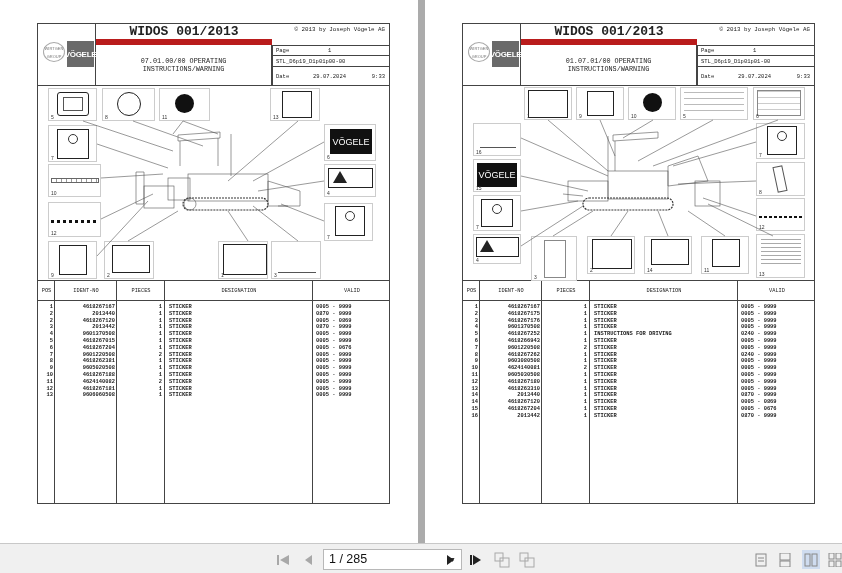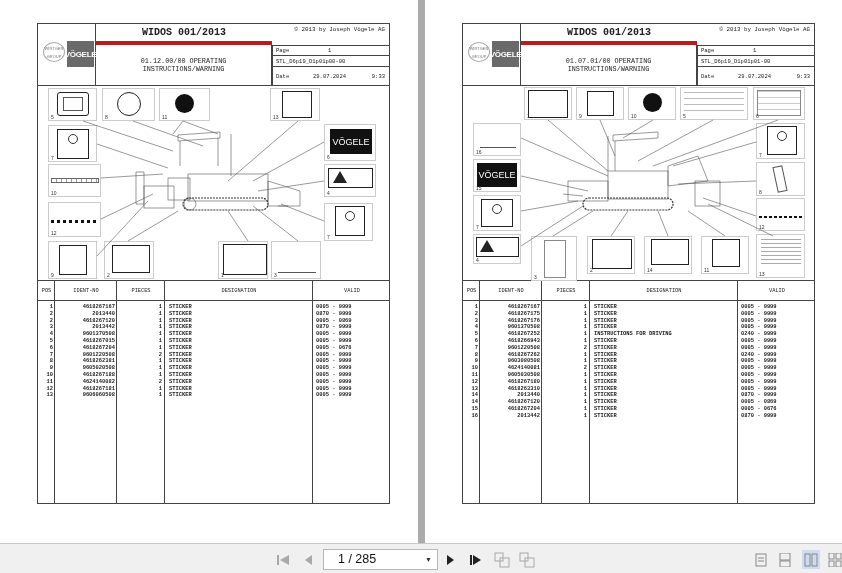--- a/index.html
+++ b/index.html
@@ -9,21 +9,21 @@
   .page.left { left: 0; width: 418px; }
   .page.right { left: 425px; width: 417px; }
   .sheet { position: absolute; border: 1px solid #444; background: #fff; }
   .mono { font-family: "Liberation Mono", "DejaVu Sans Mono", monospace; color: #222; }
 
   
   .hdr { position: absolute; left: 0; top: 0; right: 0; height: 62px; border-bottom: 1px solid #444; }
   .hdr .logo-cell { position: absolute; left: 0; top: 0; width: 58px; height: 62px; border-right: 1px solid #444; }
   .wirtgen { position: absolute; left: 5px; top: 18px; width: 22px; height: 20px; border: 1px solid #aaa; border-radius: 50%; font-size: 4px; color: #777; text-align: center; line-height: 8px; padding-top: 2px; }
   .vogele-logo { position: absolute; left: 29px; top: 17px; width: 27px; height: 26px; background: #6a6a6a; color: #fff; font-size: 8px; font-weight: bold; display: flex; align-items: center; justify-content: center; letter-spacing: -0.3px; }
-  .hdr .title-cell { position: absolute; left: 58px; top: 0; width: 176px; height: 21px; border-bottom: 4px solid #b91c1c; font-size: 10px; font-weight: bold; display: flex; align-items: center; justify-content: center; }
+  .hdr .title-cell { position: absolute; left: 58px; top: 0; width: 176px; height: 21px; border-bottom: 6px solid #b91c1c; font-size: 13px; font-weight: bold; display: flex; align-items: center; justify-content: center; }
   .hdr .copy { position: absolute; left: 234px; top: 2px; right: 4px; font-size: 5.8px; text-align: right; }
   .hdr .desc-cell { position: absolute; left: 58px; top: 21px; width: 176px; height: 41px; border-right: 1px solid #444; font-size: 6.8px; text-align: center; padding-top: 12px; line-height: 8px; }
   .hdr .meta { position: absolute; left: 234px; top: 21px; right: 0; height: 41px; border-left: 1px solid #444; border-top: 1px solid #444; }
   .meta-row { position: absolute; left: 0; right: 0; font-size: 5.5px; padding-left: 3px; }
   .meta-row.r1 { top: 0; height: 10px; border-bottom: 1px solid #444; line-height: 10px; }
   .meta-row.r2 { top: 10px; height: 11px; border-bottom: 1px solid #444; line-height: 11px; }
   .meta-row.r3 { top: 21px; height: 20px; line-height: 20px; }
   .meta-row .pg { position: absolute; left: 55px; }
   .meta-row .dt { position: absolute; left: 40px; }
   .meta-row .tm { position: absolute; right: 4px; }
@@ -47,41 +47,41 @@
   .c-pos { width: 15px; text-align: right; left: 0; }
   .c-id { width: 60px; text-align: right; left: 17px; }
   .c-pc { width: 45px; text-align: right; left: 79px; }
   .c-ds { left: 131px; }
   .c-vl { left: 278px; }
 
   
   .toolbar { position: absolute; left: 0; top: 543px; width: 842px; height: 30px; background: #f0f0f0; border-top: 1px solid #c8c8c8; }
   .tb-btn { position: absolute; top: 8px; width: 16px; height: 16px; display: flex; align-items: center; justify-content: center; color: #222; font-size: 12px; cursor: pointer; }
   .tb-btn.dim { color: #a8a8a8; }
-  .page-select { position: absolute; left: 323px; top: 5px; width: 115px; height: 21px; background: #fff; border: 1px solid #b8b8b8; font-size: 12.5px; color: #111; line-height: 19px; padding-left: 14px; }
+  .page-select { position: absolute; left: 323px; top: 5px; width: 139px; height: 21px; background: #fff; border: 1px solid #b8b8b8; font-size: 12.5px; color: #111; line-height: 19px; padding-left: 5px; }
   .page-select .caret { position: absolute; right: 5px; top: 0; font-size: 7px; color: #333; }
   .view-btn { position: absolute; top: 6px; width: 18px; height: 19px; display: flex; align-items: center; justify-content: center; }
   .view-btn.active { background: #cfdcef; }
 </style>
 </head>
 <body>
 
 <div class="viewport">
 
   <div class="page left">
     <div class="sheet" style="left:37px; top:23px; width:353px; height:481px;">
       <div class="hdr">
         <div class="logo-cell">
           <div class="wirtgen">WIRTGEN GROUP</div>
           <div class="vogele-logo">VÖGELE</div>
         </div>
         <div class="title-cell mono">WIDOS 001/2013</div>
         <div class="copy mono">© 2013 by Joseph Vögele AG</div>
         <div class="desc-cell mono">
-          <div>01.12.00/00 OPERATING</div>
+          <div>07.01.00/00 OPERATING</div>
           <div>INSTRUCTIONS/WARNING</div>
         </div>
         <div class="meta mono">
           <div class="meta-row r1"><span>Page</span><span class="pg">1</span></div>
           <div class="meta-row r2"><span>STL_D6p19_D1p01p00-00</span></div>
           <div class="meta-row r3"><span>Date</span><span class="dt">29.07.2024</span><span class="tm">9:33</span></div>
         </div>
       </div>
 
       <div class="figure">

